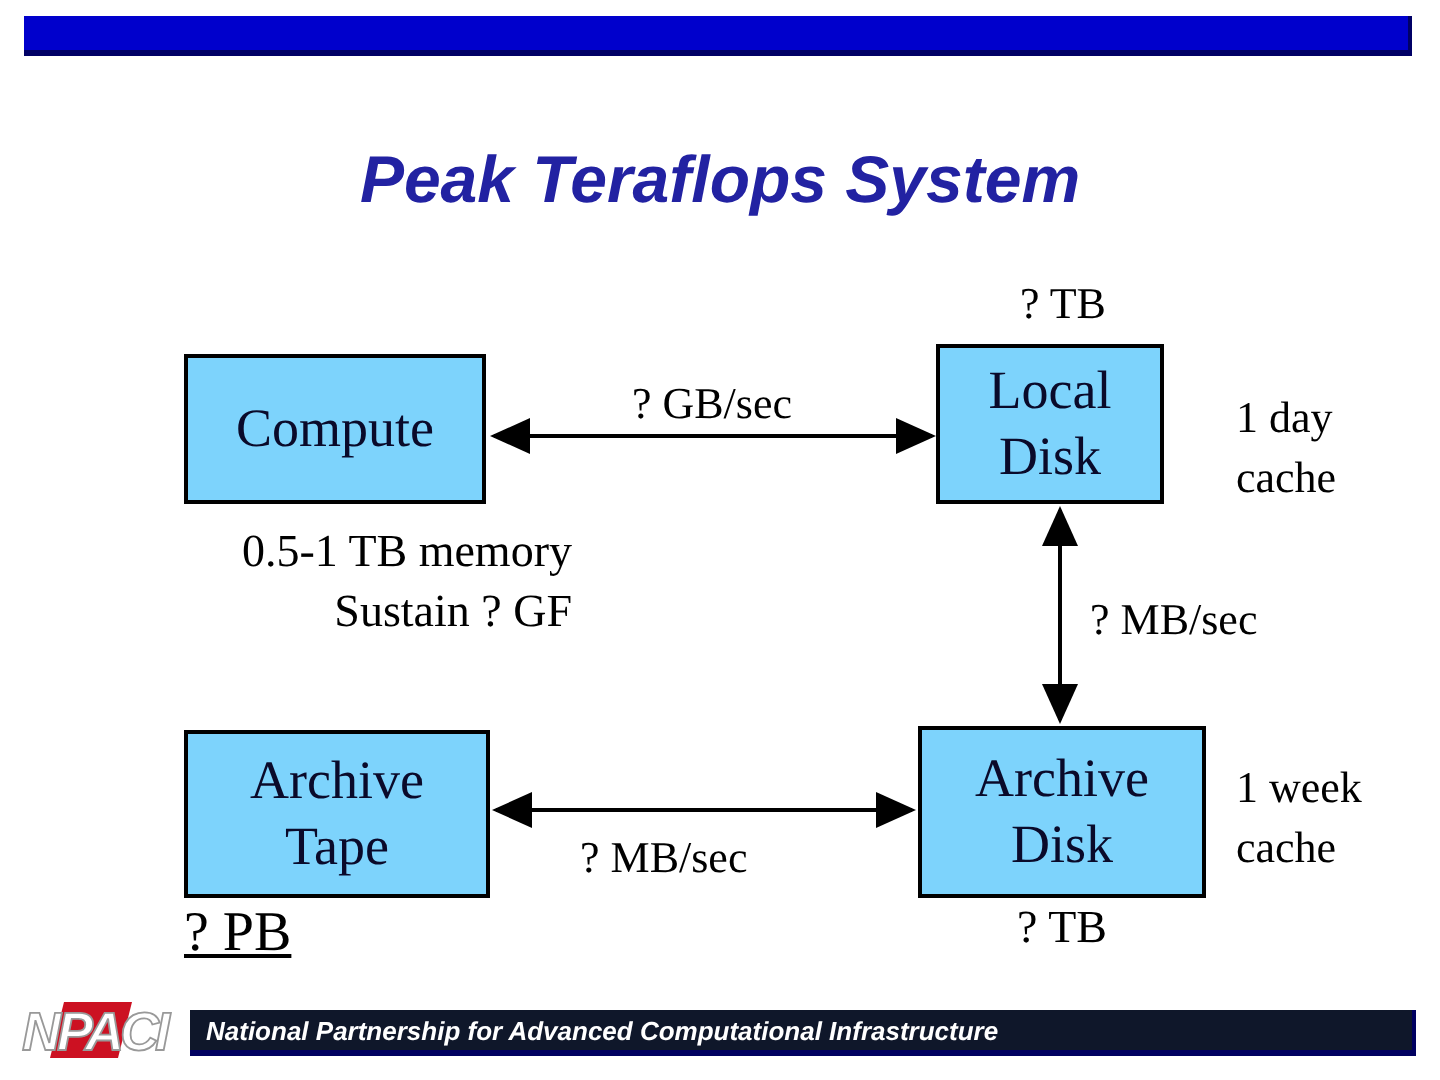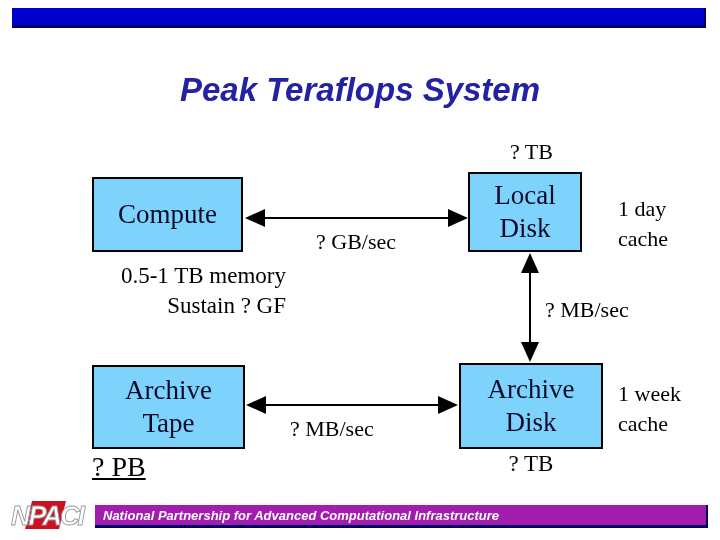--- a/index.html
+++ b/index.html
@@ -57,21 +57,21 @@
     text-align: center;
   }
 
   #box-compute  { left: 92px;  top: 177px; width: 151px; height: 75px; }
   #box-localdisk{ left: 468px; top: 172px; width: 114px; height: 80px; font-family: Liberation Serif, serif; }
   #box-archtape { left: 92px;  top: 365px; width: 153px; height: 84px; }
   #box-archdisk { left: 459px; top: 363px; width: 144px; height: 86px; }
 
   #lbl-system   { left: 85px;  top: 138px; font-size: 23px; }
   #lbl-tb-top   { left: 468px; top: 139px; width: 127px; text-align: center; }
-  #lbl-gbsec    { left: 246px; top: 189px; width: 220px; text-align: center; margin-top: 40px; }
+  #lbl-gbsec    { left: 246px; top: 189px; width: 220px; text-align: center; }
   #lbl-daycache { left: 618px; top: 194px; line-height: 1.35; }
   #lbl-memory   { left: 56px;  top: 261px; width: 230px; text-align: right; font-size: 23px; line-height: 1.3; white-space: nowrap; }
   #lbl-mbsec-v  { left: 545px; top: 297px; }
   #lbl-mbsec-h  { left: 290px; top: 416px; }
   #lbl-weekcache{ left: 618px; top: 379px; line-height: 1.35; }
   #lbl-pb       { left: 92px;  top: 451px; width: 153px; font-size: 28px; text-decoration: underline; }
   #lbl-tb-bot   { left: 459px; top: 451px; width: 144px; text-align: center; font-size: 23px; }
 
   .arrow-layer {
     position: absolute;
@@ -83,21 +83,21 @@
   .footer-logo {
     position: absolute;
     left: 8px; top: 499px;
     width: 80px; height: 32px;
   }
 
   .footer-bar {
     position: absolute;
     left: 95px; top: 505px;
     width: 613px; height: 23px;
-    background: #a21caf;
+    background: #0f172a;
     border-bottom: 3px solid #000060;
     border-right: 2px solid #000060;
     display: flex;
     align-items: center;
   }
   .footer-bar span {
     font-family: "Liberation Sans", sans-serif;
     font-size: 13px;
     font-weight: bold;
     font-style: italic;

